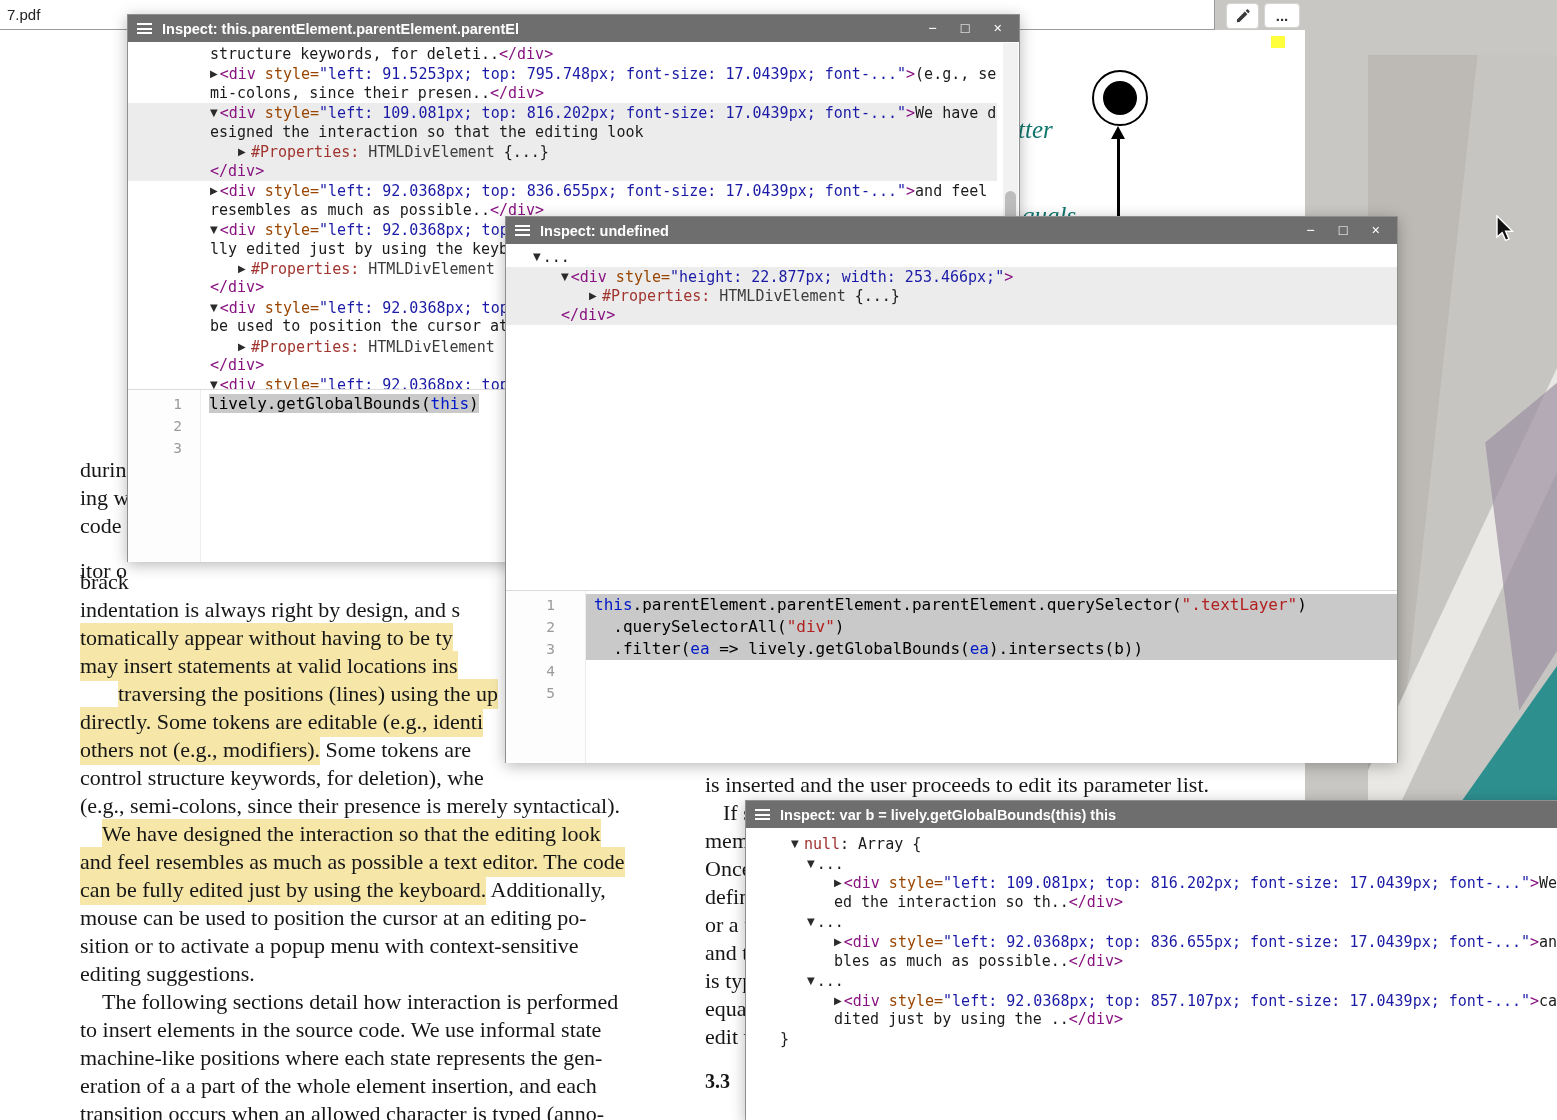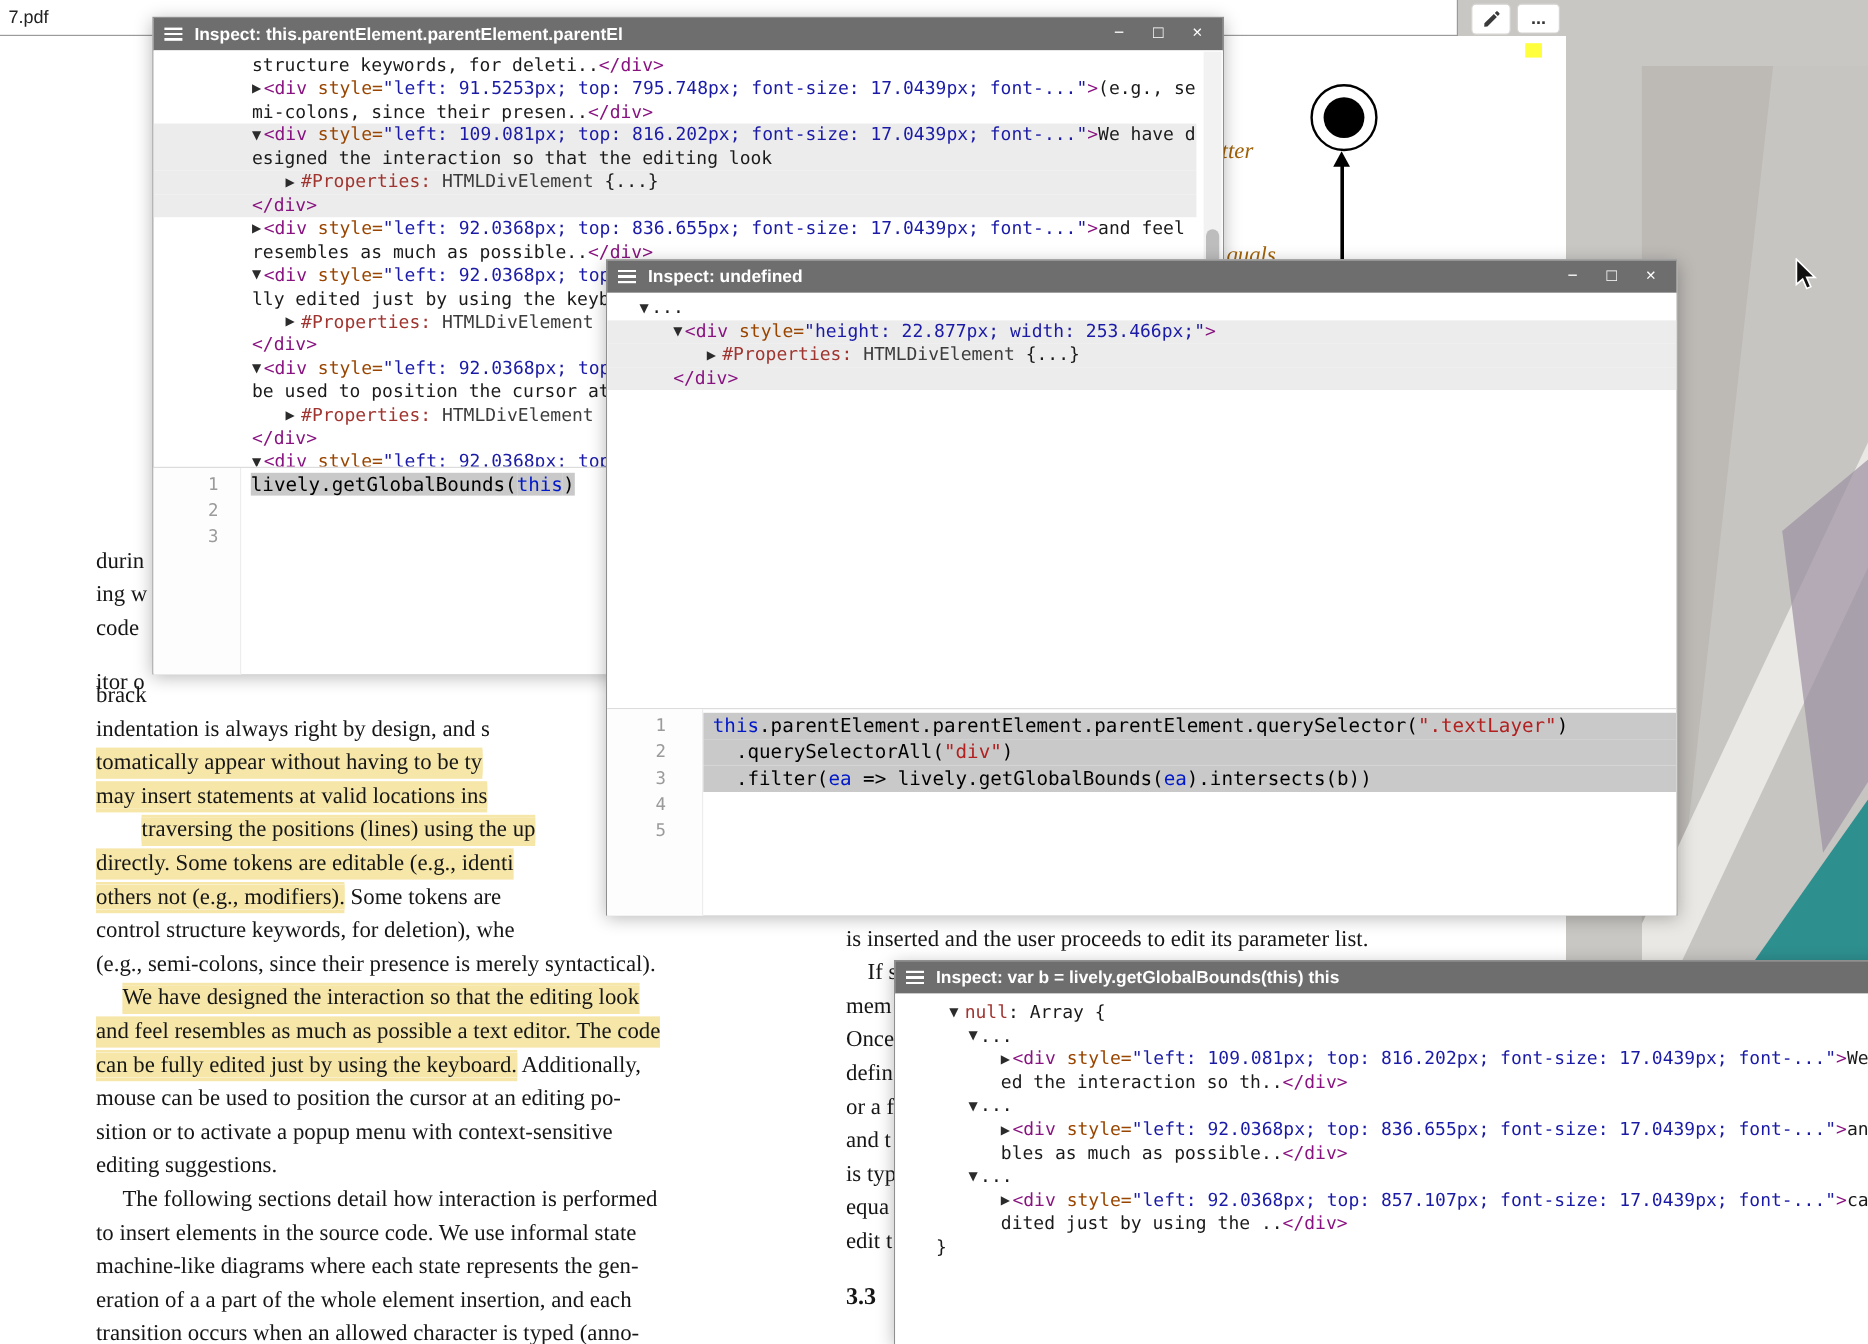--- a/index.html
+++ b/index.html
@@ -11,30 +11,30 @@
     display:flex;align-items:center;padding-left:7px;font-size:15px;color:#222;z-index:6;}
   #btn-edit{position:absolute;left:1226px;top:3px;width:33px;height:26px;background:#fff;border:1px solid #d6d4d1;
     border-radius:4px;display:flex;align-items:center;justify-content:center;z-index:7;cursor:pointer;padding:0;}
   #btn-more{position:absolute;left:1264px;top:3px;width:36px;height:25px;background:#fff;border:1px solid #d6d4d1;
     border-radius:4px;font-weight:bold;font-size:15px;color:#333;z-index:7;cursor:pointer;font-family:"Liberation Sans",sans-serif;}
   #yellow-marker{position:absolute;left:1271px;top:36px;width:14px;height:12px;background:#ffff3c;z-index:7;}
 
   
   #pdf-page{position:absolute;left:0;top:30px;width:1305px;height:1090px;background:#fff;z-index:1;}
   .pcol{position:absolute;inset:0;}
-  .pline{position:absolute;white-space:nowrap;font-family:"Liberation Serif",serif;font-size:19px;color:#161616;}
+  .pline{position:absolute;white-space:nowrap;font-family:"Liberation Serif",serif;font-size:22px;color:#161616;}
   .pline.bold{font-weight:bold;font-size:20px;}
   .phl{background:#f6e7a9;box-shadow:0 -2px 0 #f6e7a9,0 3px 0 #f6e7a9;}
 
   
   #evt-outer{position:absolute;left:1092px;top:40px;width:52px;height:52px;border:2.5px solid #000;border-radius:50%;background:#fff;}
   #evt-inner{position:absolute;left:50%;top:50%;width:34px;height:34px;background:#000;border-radius:50%;transform:translate(-50%,-50%);}
   #fig-line{position:absolute;left:1117px;top:108px;width:2.5px;height:114px;background:#000;}
   #fig-head{position:absolute;left:1111px;top:96px;width:0;height:0;border-left:7px solid transparent;border-right:7px solid transparent;border-bottom:13px solid #000;}
-  .frag{position:absolute;font-family:"Liberation Serif",serif;font-style:italic;font-size:19px;color:#a16207;}
+  .frag{position:absolute;font-family:"Liberation Serif",serif;font-style:italic;font-size:25px;color:#0f766e;}
   #frag-tter{left:1018px;top:86px;}
   #frag-quals{left:1022px;top:172px;}
 
   
   #artwork{position:absolute;left:1368px;top:55px;width:189px;height:745px;background:#c7c5c2;overflow:hidden;z-index:2;}
   #artwork .shade{position:absolute;inset:0;background:#bdbab6;clip-path:polygon(0 0,58% 0,14% 100%,0 100%);}
   #artwork .band{position:absolute;inset:0;background:#eae8e4;clip-path:polygon(100% 42%,100% 56%,18% 100%,0 100%,0 96%);}
   #artwork .purple{position:absolute;inset:0;background:#9b90a1;opacity:.7;clip-path:polygon(62% 52%,100% 44%,100% 80%,80% 88%);}
   #artwork .teal{position:absolute;inset:0;background:#2e8f8f;clip-path:polygon(50% 100%,100% 82%,100% 100%);}
 
@@ -107,21 +107,21 @@
         <div class="pline" style="top: 735px; left: 80px;"><span>control structure keywords, for deletion), whe</span></div>
         <div class="pline" style="top: 763px; left: 80px;"><span>(e.g., semi-colons, since their presence is merely syntactical).</span></div>
         <div class="pline" style="top: 791px; left: 102px;"><span class="phl">We have designed the interaction so that the editing look</span></div>
         <div class="pline" style="top: 819px; left: 80px;"><span class="phl">and feel resembles as much as possible a text editor. The code</span></div>
         <div class="pline" style="top: 847px; left: 80px;"><span class="phl">can be fully edited just by using the keyboard.</span><span> Additionally,</span></div>
         <div class="pline" style="top: 875px; left: 80px;"><span>mouse can be used to position the cursor at an editing po-</span></div>
         <div class="pline" style="top: 903px; left: 80px;"><span>sition or to activate a popup menu with context-sensitive</span></div>
         <div class="pline" style="top: 931px; left: 80px;"><span>editing suggestions.</span></div>
         <div class="pline" style="top: 959px; left: 102px;"><span>The following sections detail how interaction is performed</span></div>
         <div class="pline" style="top: 987px; left: 80px;"><span>to insert elements in the source code. We use informal state</span></div>
-        <div class="pline" style="top: 1015px; left: 80px;"><span>machine-like diagrams where each state represents the gen-</span></div>
+        <div class="pline" style="top: 1015px; left: 80px;"><span>machine-like positions where each state represents the gen-</span></div>
         <div class="pline" style="top: 1043px; left: 80px;"><span>eration of a a part of the whole element insertion, and each</span></div>
         <div class="pline" style="top: 1071px; left: 80px;"><span>transition occurs when an allowed character is typed (anno-</span></div>
       </div>
     <div class="pcol">
         <div class="pline" style="top: 742px; left: 705px;"><span>is inserted and the user proceeds to edit its parameter list.</span></div>
         <div class="pline" style="top: 770px; left: 723px;"><span>If s</span></div>
         <div class="pline" style="top: 798px; left: 705px;"><span>mem</span></div>
         <div class="pline" style="top: 826px; left: 705px;"><span>Once</span></div>
         <div class="pline" style="top: 854px; left: 705px;"><span>defin</span></div>
         <div class="pline" style="top: 882px; left: 705px;"><span>or a f</span></div>

